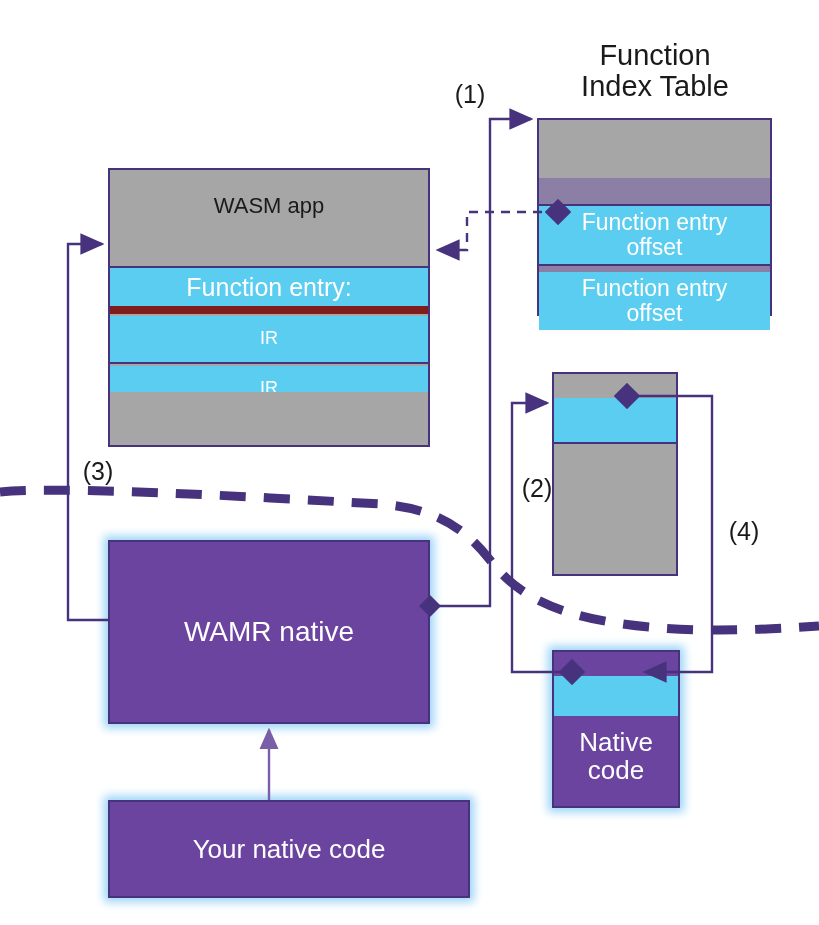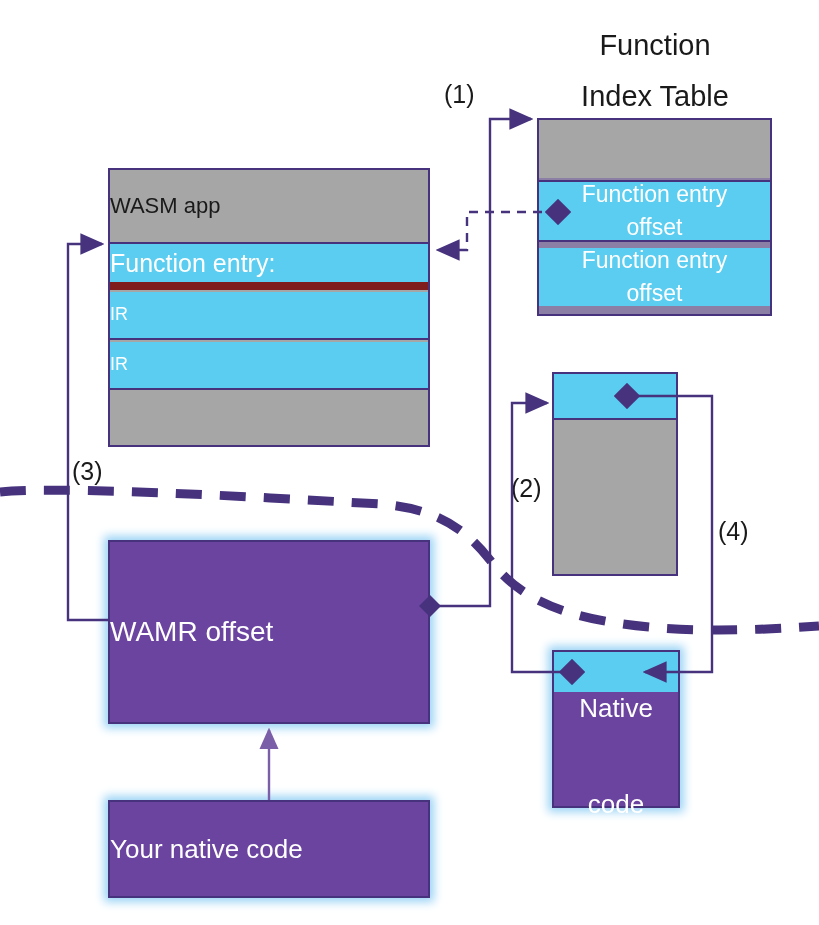--- a/index.html
+++ b/index.html
@@ -5,27 +5,27 @@
   html,body{margin:0;padding:0;background:#ffffff;}
   body{width:819px;height:925px;position:relative;overflow:hidden;
        font-family:"Liberation Sans","DejaVu Sans",sans-serif;}
   #stage{position:absolute;left:0;top:0;width:819px;height:925px;}
   svg.layer{position:absolute;left:0;top:0;width:819px;height:925px;pointer-events:none;}
 
   .box{position:absolute;box-sizing:border-box;}
   .edge{border:2px solid #46327D;}
 
   .gray{background:#A6A6A6;}
-  .cyan{background:#5BCDF0;}
+  .cyan{background:#5BCDF0;margin-top:24px;}
   .purple{background:#6B44A0;}
 
   .glow{box-shadow:0 0 9px 4px #9BD3F5;}
 
   .lbl{position:absolute;box-sizing:border-box;display:flex;
-       align-items:center;justify-content:space-between;text-align:center;
+       align-items:center;justify-content:center;text-align:center;
        line-height:1.08;}
   .white{color:#ffffff;}
   .black{color:#1a1a1a;}
 
   .t-title{font-size:29px;}
   .t-wasmapp{font-size:22px;}
   .t-fnentry{font-size:25px;}
   .t-ir{font-size:18px;}
   .t-tbl{font-size:23px;}
   .t-stack{font-size:25px;}
@@ -88,24 +88,24 @@
 
   <div class="box edge glow" style="left:552px;top:650px;width:128px;height:158px;background:#6B44A0;">
     <div class="box cyan" style="left:0px;top:0px;width:124px;height:40px;"></div>
     <div class="lbl t-native white" style="left:0px;top:42px;width:124px;height:124px;flex-direction:column;">
       <span>Native</span>
       <span>code</span>
     </div>
   </div>
 
   <div class="box edge glow purple lbl t-runtime white" style="left:108px;top:540px;width:322px;height:184px;">
-    <span>WAMR offset</span>
+    <span>WAMR native</span>
   </div>
 
-  <div class="box edge glow purple lbl t-native white" style="left:108px;top:800px;width:322px;height:98px;">
+  <div class="box edge glow purple lbl t-native white" style="left:108px;top:800px;width:362px;height:98px;">
     <span>Your native code</span>
   </div>
 
   <div class="lbl t-step black" style="left:444px;top:78px;width:52px;height:32px;">
     <span>(1)</span>
   </div>
   <div class="lbl t-step black" style="left:511px;top:472px;width:52px;height:32px;">
     <span>(2)</span>
   </div>
   <div class="lbl t-step black" style="left:72px;top:455px;width:52px;height:32px;">

